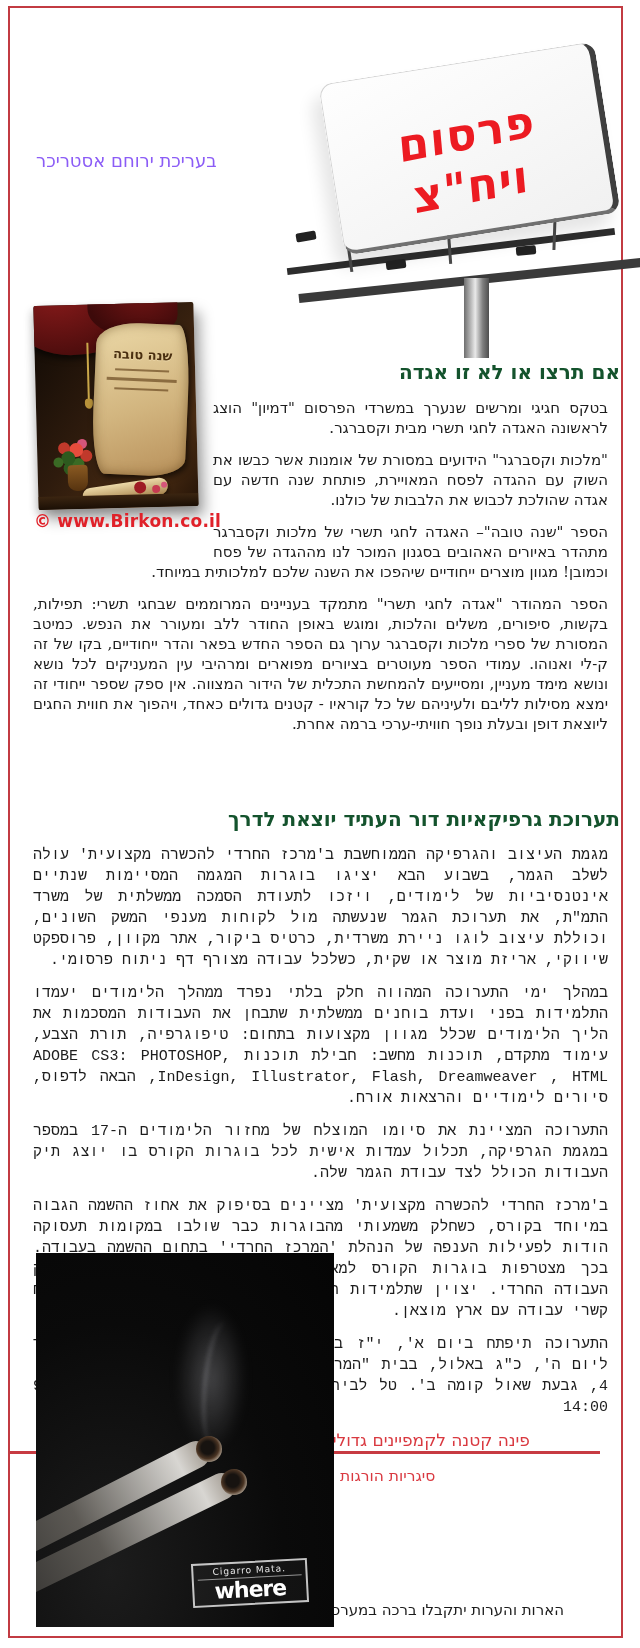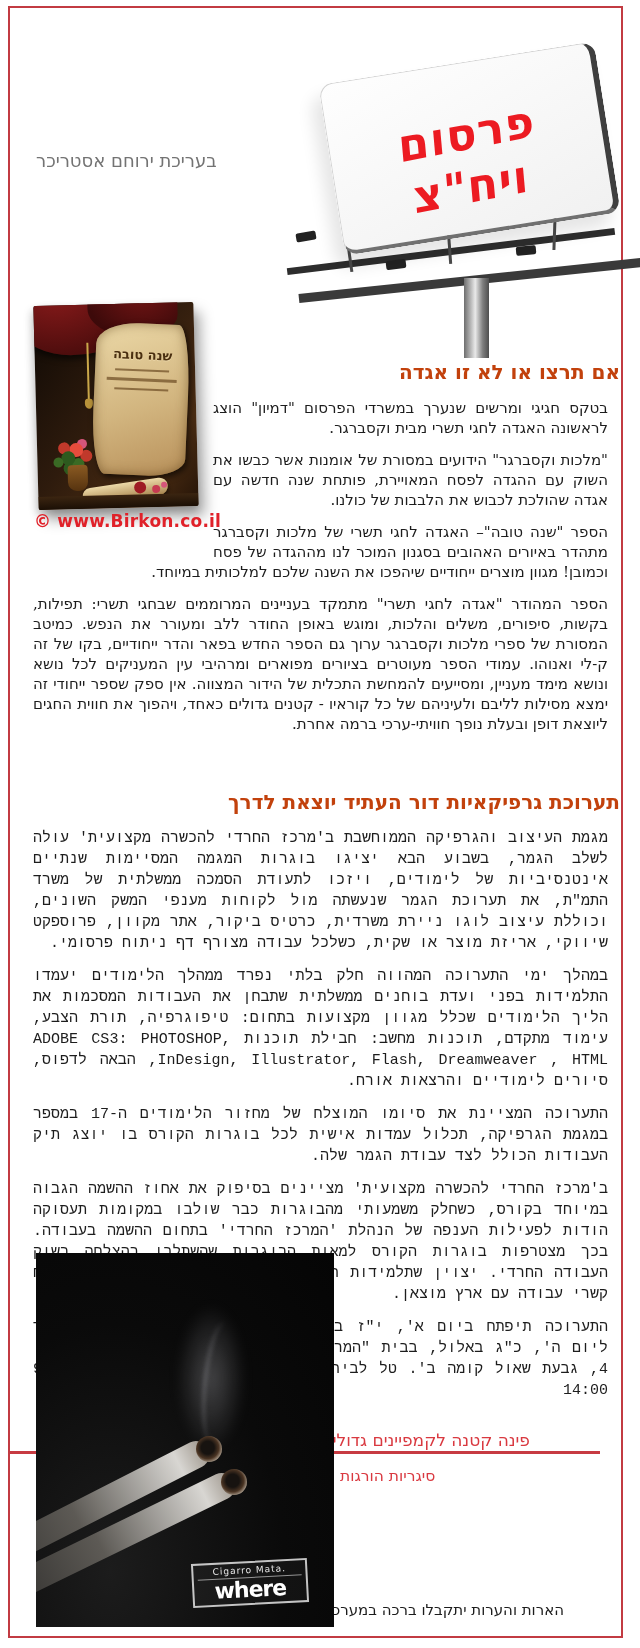--- a/index.html
+++ b/index.html
@@ -2,21 +2,21 @@
 <html lang="he"><head>
 <meta charset="utf-8">
 <style>
   html,body{margin:0;padding:0;background:#ffffff;}
   .page{position:relative;width:640px;height:1648px;background:#ffffff;overflow:hidden;
         font-family:"DejaVu Serif","DejaVu Sans",sans-serif;}
   .frame{position:absolute;left:8px;top:6px;width:615px;height:1632px;
          border:2px solid #c23b42;box-sizing:border-box;pointer-events:none;}
 
   
-  .editor-credit{position:absolute;left:36px;top:150px;color:#737373;font-size:18px;
+  .editor-credit{position:absolute;left:36px;top:150px;color:#8b5cf6;font-size:18px;
                  direction:rtl;font-family:"DejaVu Sans",sans-serif;}
 
   
   .billboard{position:absolute;left:268px;top:10px;width:356px;height:338px;}
   .bb-face{position:absolute;left:62px;top:52px;width:272px;height:168px;border-radius:14px;
            transform:rotate(-9deg);background:linear-gradient(160deg,#fefefe,#f1f1f1);
            border:1px solid #d2d2d2;border-right:6px solid #3f3f3f;border-bottom:4px solid #707070;
            box-shadow:-10px 12px 16px rgba(0,0,0,0.10);}
   .bb-text{margin-top:44px;text-align:center;direction:rtl;color:#ec1b22;font-weight:bold;
            font-size:45px;font-family:"DejaVu Sans",sans-serif;
@@ -71,23 +71,23 @@
   .ribbon{position:absolute;left:96px;bottom:14px;width:12px;height:12px;border-radius:50%;
           background:#9e1c24;box-shadow:16px 2px 0 -2px #c73b52, 24px -2px 0 -3px #d4557a;}
   .tabletop{position:absolute;left:0;bottom:0;width:100%;height:13px;
             background:linear-gradient(#3b2511,#1b0f05);}
   .book-caption{position:absolute;left:34px;top:511px;color:#e02129;font-weight:bold;
                 font-size:17px;font-family:"DejaVu Sans",sans-serif;letter-spacing:.2px;}
 
   
   .content{position:absolute;top:360px;left:21px;width:599px;direction:rtl;color:#1d1d1d;}
   .book-spacer{float:left;width:192px;height:202px;}
-  .sec-head{color:#c2410c;font-size:20px;font-weight:bold;margin:0 0 14px 0;text-align:right;
+  .sec-head{color:#14532d;font-size:20px;font-weight:bold;margin:0 0 14px 0;text-align:right;
             font-family:"DejaVu Serif","DejaVu Sans",sans-serif;}
-  .sec-head.sec2{margin-top:56px;}
+  .sec-head.sec2{margin-top:73px;}
   .content p{margin:12px;text-align:justify;font-size:15px;line-height:20px;}
   .content p.s2{line-height:21px;font-family:Liberation Mono, monospace;}
 
   
   .red-rule{position:absolute;left:10px;top:1451px;width:590px;height:3px;background:#c73b42;z-index:1;}
   .cig-ad{position:absolute;left:36px;top:1253px;width:298px;height:374px;overflow:hidden;z-index:2;
           background:radial-gradient(ellipse at 25% 85%, #1c1c1c 0%, #0a0a0a 55%, #050505 100%);}
   .cig{position:absolute;width:330px;height:27px;transform-origin:100% 50%;border-radius:14px;
        background:linear-gradient(to right,#141414,#5d5a55 55%,#d8d6d2 90%,#9a9288);}
   .cig1{left:-158px;top:182px;transform:rotate(-27deg);}

